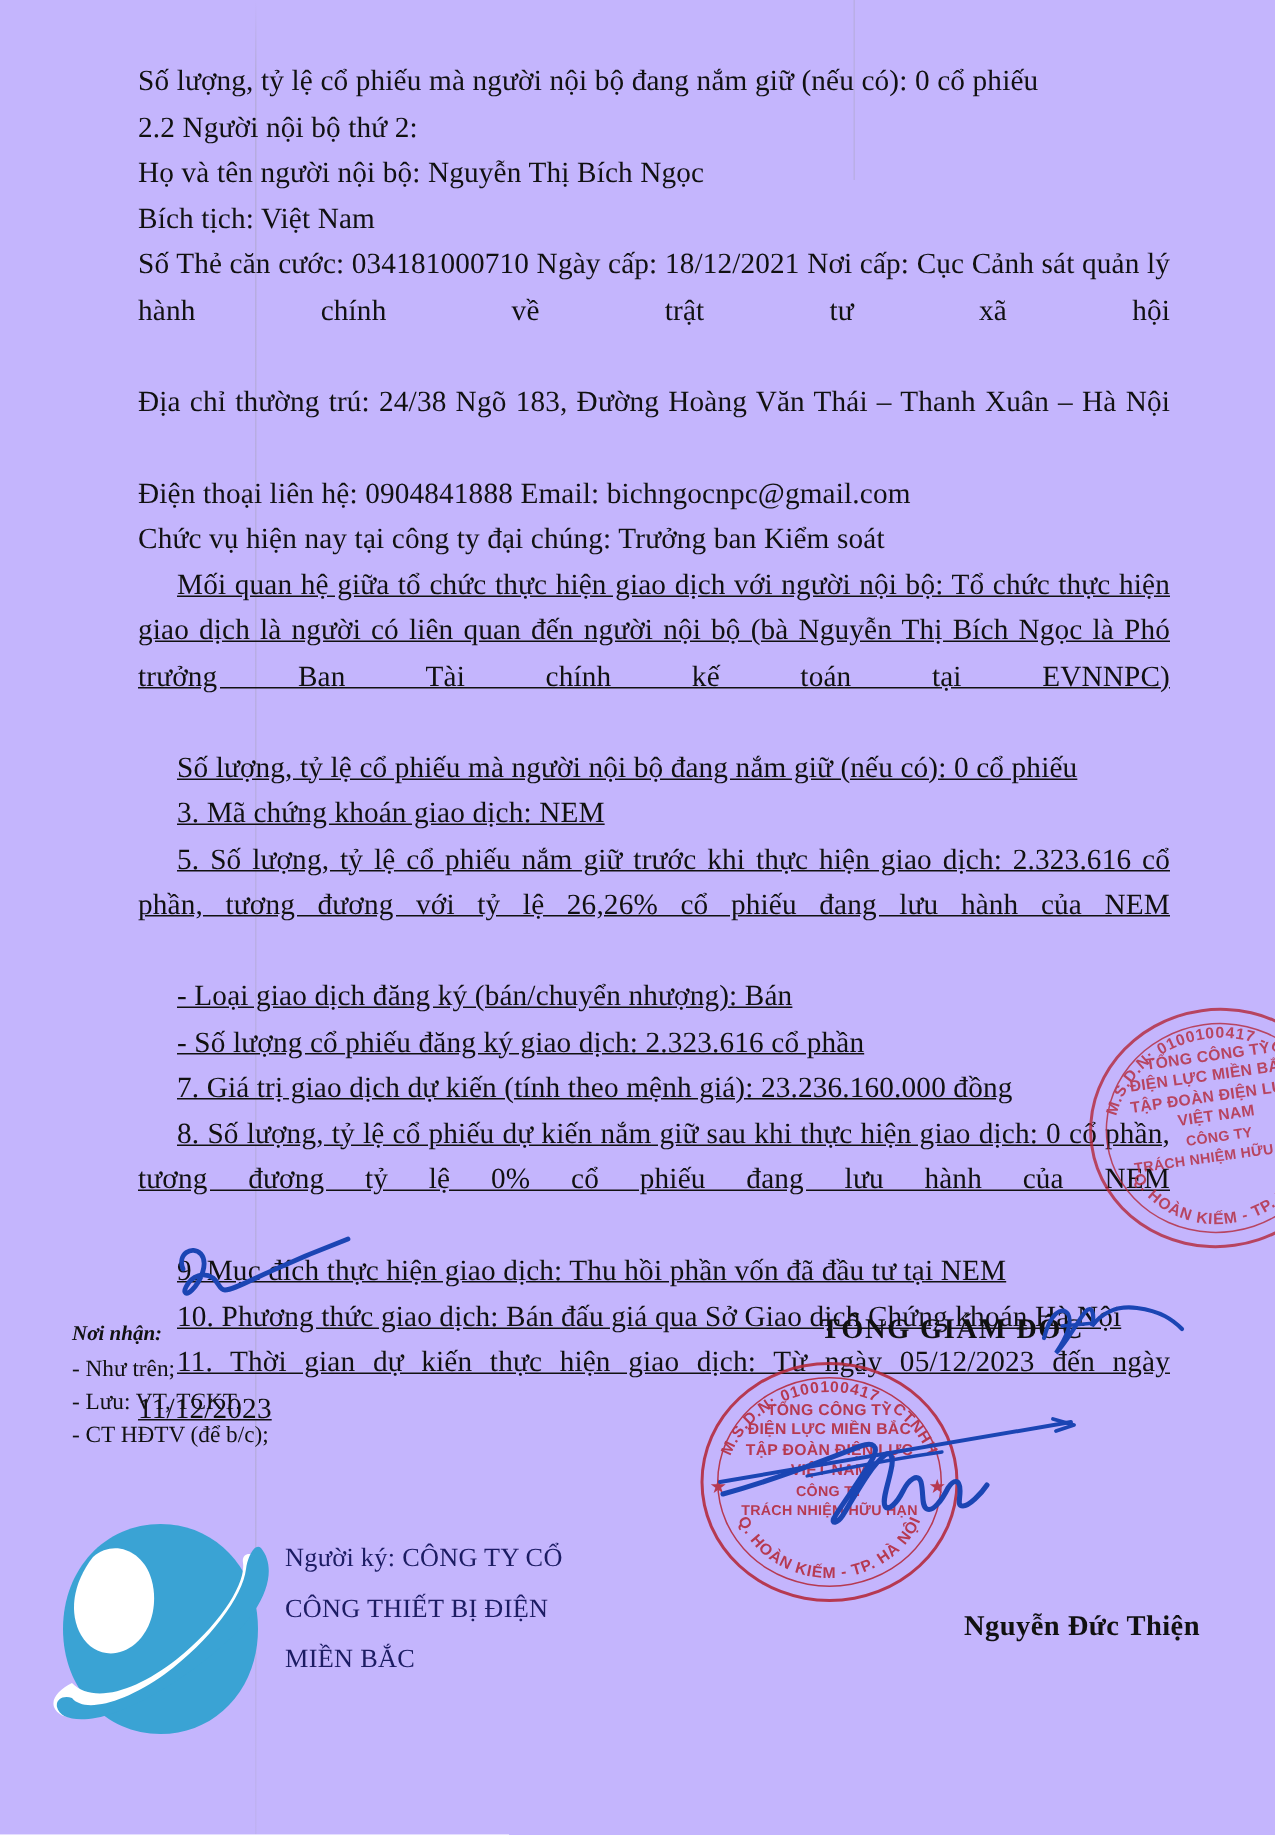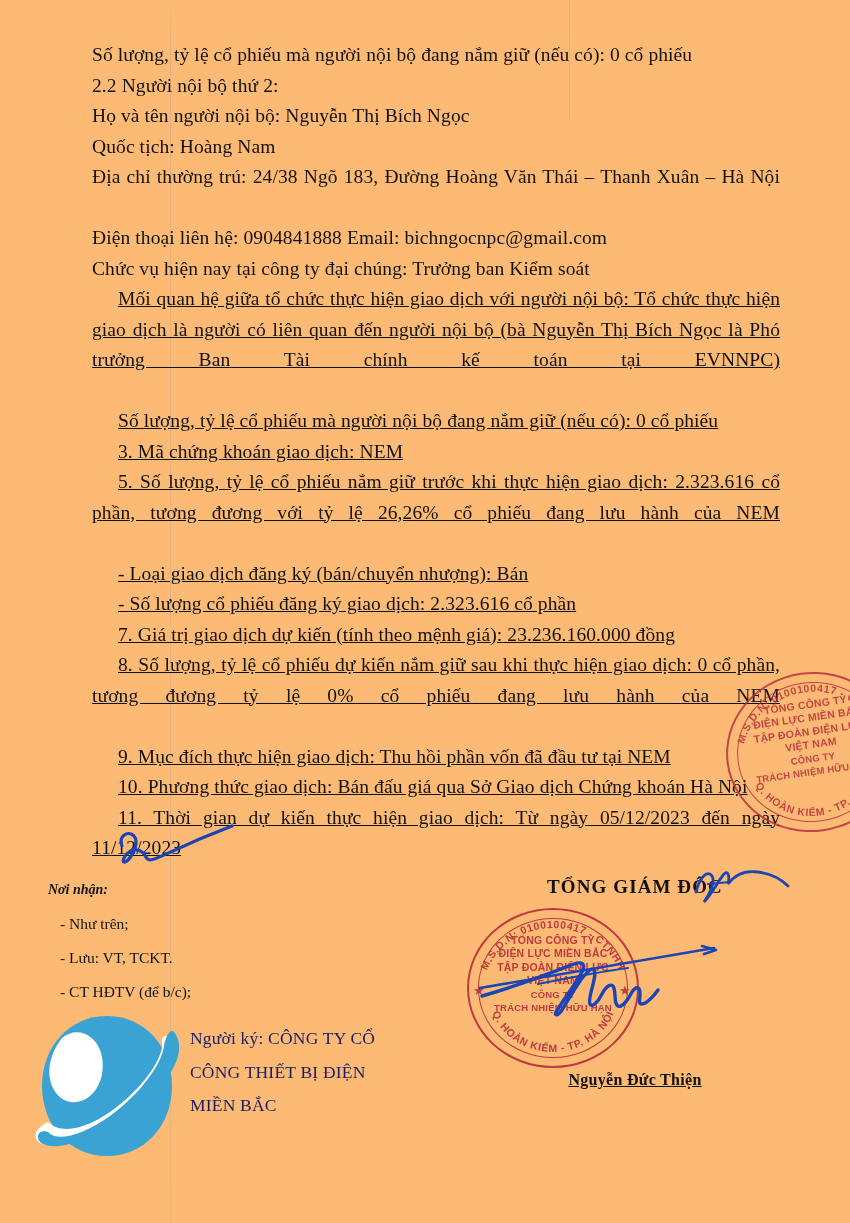--- a/index.html
+++ b/index.html
@@ -6,21 +6,21 @@
   html, body {
     margin: 0;
     padding: 0;
     background: #ffffff;
   }
   .page {
     position: relative;
     width: 850px;
     height: 1223px;
     margin: 0 auto;
-    background: #fdba74;
+    background: #c4b5fd;
     overflow: hidden;
     font-family: "Liberation Serif", "DejaVu Serif", serif;
     color: #111111;
   }
 
   
   .scan-line {
     position: absolute;
     top: 0;
     left: 170px;
@@ -85,21 +85,21 @@
   .recipients-title {
     font-size: 14px;
     font-weight: bold;
     font-style: italic;
     line-height: 23px;
     margin: 0 0 1px 0;
   }
   .recipients-item {
     font-size: 15.5px;
     line-height: 22px;
-    margin: 12px;
+    margin: 0;
   }
 
   .sign-block {
     position: absolute;
     left: 470px;
     top: 876px;
     width: 330px;
     text-align: center;
   }
   .sign-title {
@@ -107,25 +107,24 @@
     font-weight: bold;
     letter-spacing: 1.1px;
     margin: 0;
     white-space: nowrap;
   }
   .sign-name {
     position: absolute;
     left: 470px;
     top: 1055px;
     width: 330px;
-    text-align: center;
-    font-size: 16px;
+    text-align: right;
+    font-size: 19px;
     font-weight: bold;
     letter-spacing: 0.3px;
-    text-decoration: underline;
   }
 
   
   .seal {
     position: absolute;
     color: #b5293a;
   }
   .seal .ring-outer,
   .seal .ring-inner {
     position: absolute;
@@ -234,21 +233,22 @@
 
 <div class="page">
 
   <div class="scan-line"></div>
   <div class="scan-line-2"></div>
 
   <div class="body-text">
     <p class="para nojust">Số lượng, tỷ lệ cổ phiếu mà người nội bộ đang nắm giữ (nếu có): 0 cổ phiếu</p>
     <p class="para nojust">2.2 Người nội bộ thứ 2:</p>
     <p class="para nojust">Họ và tên người nội bộ: Nguyễn Thị Bích Ngọc</p>
-    <p class="para nojust">Quốc tịch: Hoàng Nam</p>
+    <p class="para nojust">Bích tịch: Việt Nam</p>
+    <p class="para spread">Số Thẻ căn cước: 034181000710    Ngày cấp: 18/12/2021       Nơi cấp: Cục Cảnh sát quản lý hành chính về trật tư xã hội</p>
     <p class="para spread">Địa chỉ thường trú: 24/38 Ngõ 183, Đường Hoàng Văn Thái – Thanh Xuân – Hà Nội</p>
     <p class="para nojust">Điện thoại liên hệ: 0904841888            Email: bichngocnpc@gmail.com</p>
     <p class="para nojust">Chức vụ hiện nay tại công ty đại chúng: Trưởng ban Kiểm soát</p>
     <p class="para indent spread">Mối quan hệ giữa tổ chức thực hiện giao dịch với người nội bộ: Tổ chức thực hiện giao dịch là người có liên quan đến người nội bộ (bà Nguyễn Thị Bích Ngọc là Phó trưởng Ban Tài chính kế toán tại EVNNPC)</p>
     <p class="para indent nojust">Số lượng, tỷ lệ cổ phiếu mà người nội bộ đang nắm giữ (nếu có): 0 cổ phiếu</p>
     <p class="para indent nojust">3. Mã chứng khoán giao dịch: NEM</p>
     <p class="para indent spread">5. Số lượng, tỷ lệ cổ phiếu nắm giữ trước khi thực hiện giao dịch: 2.323.616 cổ phần, tương đương với tỷ lệ 26,26% cổ phiếu đang lưu hành của NEM</p>
     <p class="para indent nojust">- Loại giao dịch đăng ký (bán/chuyển nhượng): Bán</p>
     <p class="para indent nojust">- Số lượng cổ phiếu đăng ký giao dịch: 2.323.616 cổ phần</p>
     <p class="para indent nojust">7. Giá trị giao dịch dự kiến (tính theo mệnh giá): 23.236.160.000 đồng</p>

